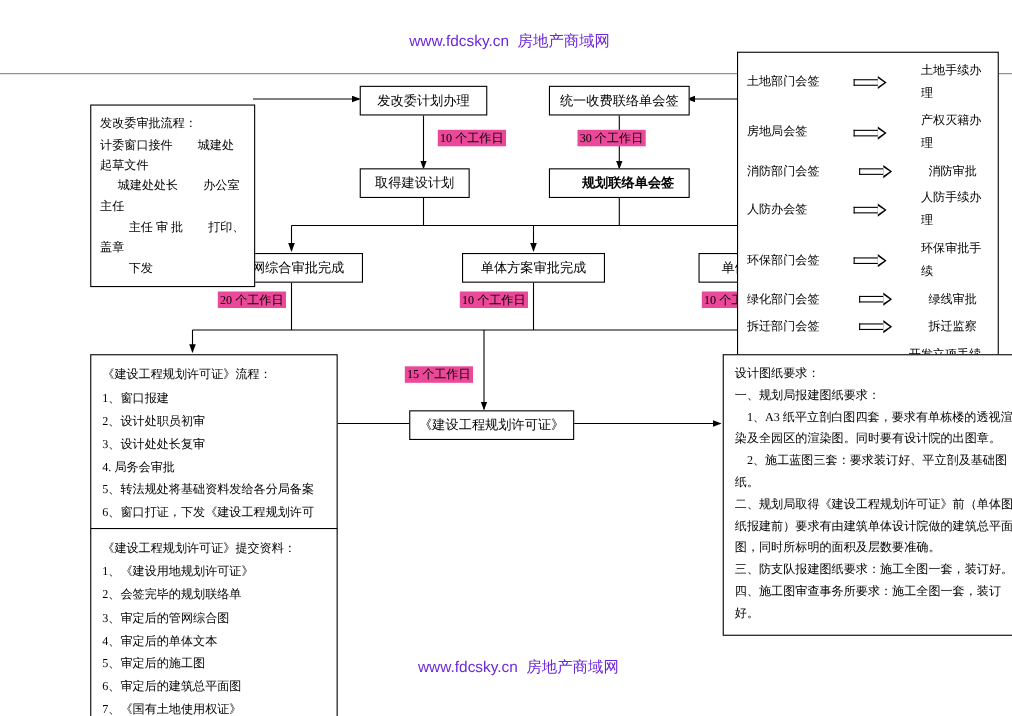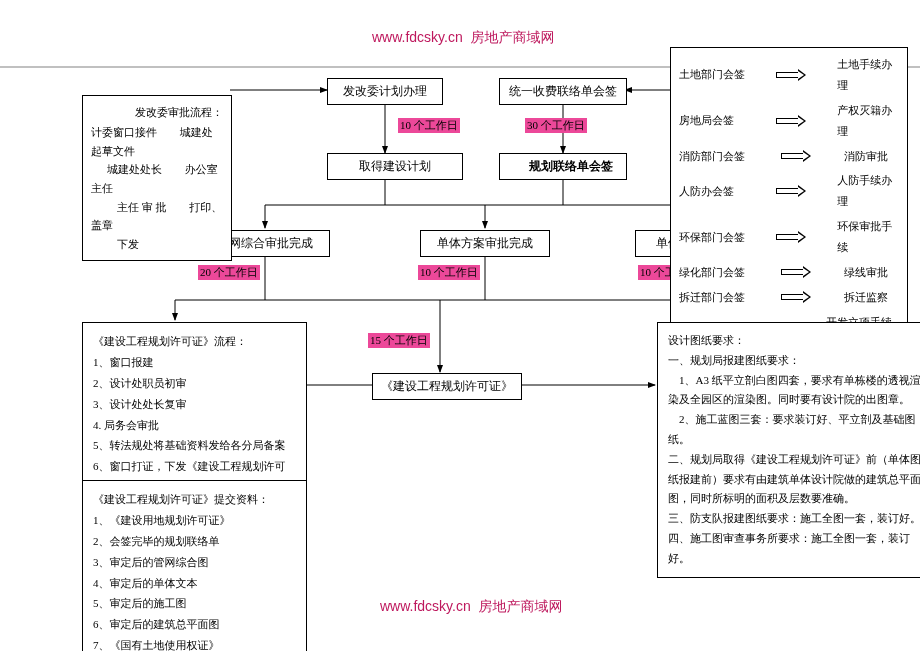--- a/index.html
+++ b/index.html
@@ -1,21 +1,21 @@
 <!DOCTYPE html>
 <html><head>
 <meta charset="utf-8">
 <style>
   * { box-sizing: border-box; margin: 0; padding: 0; }
   body { font-family: "SimSun", "宋体", serif; font-size: 12px; background: #fff; width: 920px; height: 651px; position: relative; }
-  .header-link { position: absolute; color: #be185d; font-size: 14px; font-family: Arial, "SimSun"; }
+  .header-link { position: absolute; color: #6d28d9; font-size: 14px; font-family: Arial, "SimSun"; }
   .box { position: absolute; border: 1px solid #000; background: #fff; text-align: center; padding: 4px 8px; }
   .bold { font-weight: bold; }
   .panel { position: absolute; border: 1px solid #000; background: #fff; padding: 8px 10px; line-height: 1.9; font-size: 11px; }
-  .panel-title { font-size: 11px; text-align: right; }
+  .panel-title { font-size: 11px; }
   .label { position: absolute; font-size: 11px; background: #ec4899; padding: 0 2px; }
   .svg-layer { position: absolute; top: 0; left: 0; width: 920px; height: 651px; pointer-events: none; }
   .right-row { display: flex; align-items: center; margin-bottom: 4px; font-size: 11px; gap: 27px; }
   .right-row span:nth-child(1) { width: 75px; }
   .right-row span:nth-child(3) { margin-left: 6px; }
   .hollow-arrow { display: inline-block; width: 30px; height: 10px; position: relative; }
   .hollow-arrow::before { content: ""; position: absolute; top: 2px; left: 0; width: 22px; height: 4px; border: 1px solid #000; border-right: none; }
   .hollow-arrow::after { content: ""; position: absolute; top: -1px; left: 22px; width: 0; height: 0; border-left: 8px solid #000; border-top: 6px solid transparent; border-bottom: 6px solid transparent; }
   .hollow-arrow i { position: absolute; top: 1px; left: 22px; width: 0; height: 0; border-left: 6px solid #fff; border-top: 4px solid transparent; border-bottom: 4px solid transparent; z-index: 2; }
 </style>
@@ -73,21 +73,21 @@
 
 <div class="header-link" style="top:29px; left:372px;">
   <span>www.fdcsky.cn</span>&nbsp;&nbsp;<span>房地产商域网</span>
 </div>
 <div class="header-link" style="top:598px; left:380px;">
   <span>www.fdcsky.cn</span>&nbsp;&nbsp;<span>房地产商域网</span>
 </div>
 
 <div class="box" style="top:78px; left:327px; width:116px;">发改委计划办理</div>
 <div class="box" style="top:78px; left:499px; width:128px;">统一收费联络单会签</div>
-<div class="box" style="top:153px; left:327px; width:136px;">取得建设计划</div>
+<div class="box" style="top:153px; left:327px; width:100px;">取得建设计划</div>
 <div class="box bold" style="top:153px; left:499px; width:128px;padding-left:24px;">规划联络单会签</div>
 <div class="box" style="top:230px; left:200px; width:130px;">管网综合审批完成</div>
 <div class="box" style="top:230px; left:420px; width:130px;">单体方案审批完成</div>
 <div class="box" style="top:230px; left:635px; width:150px;">单体施工图审批完成</div>
 <div class="box" style="top:373px; left:372px; width:150px;">《建设工程规划许可证》</div>
 
 <div class="label" style="top:118px; left:398px;">10 个工作日</div>
 <div class="label" style="top:118px; left:525px;">30 个工作日</div>
 <div class="label" style="top:265px; left:198px;">20 个工作日</div>
 <div class="label" style="top:265px; left:418px;">10 个工作日</div>

